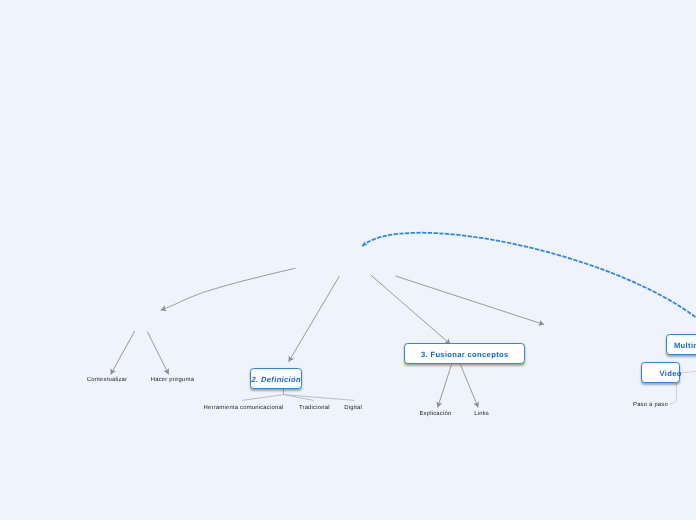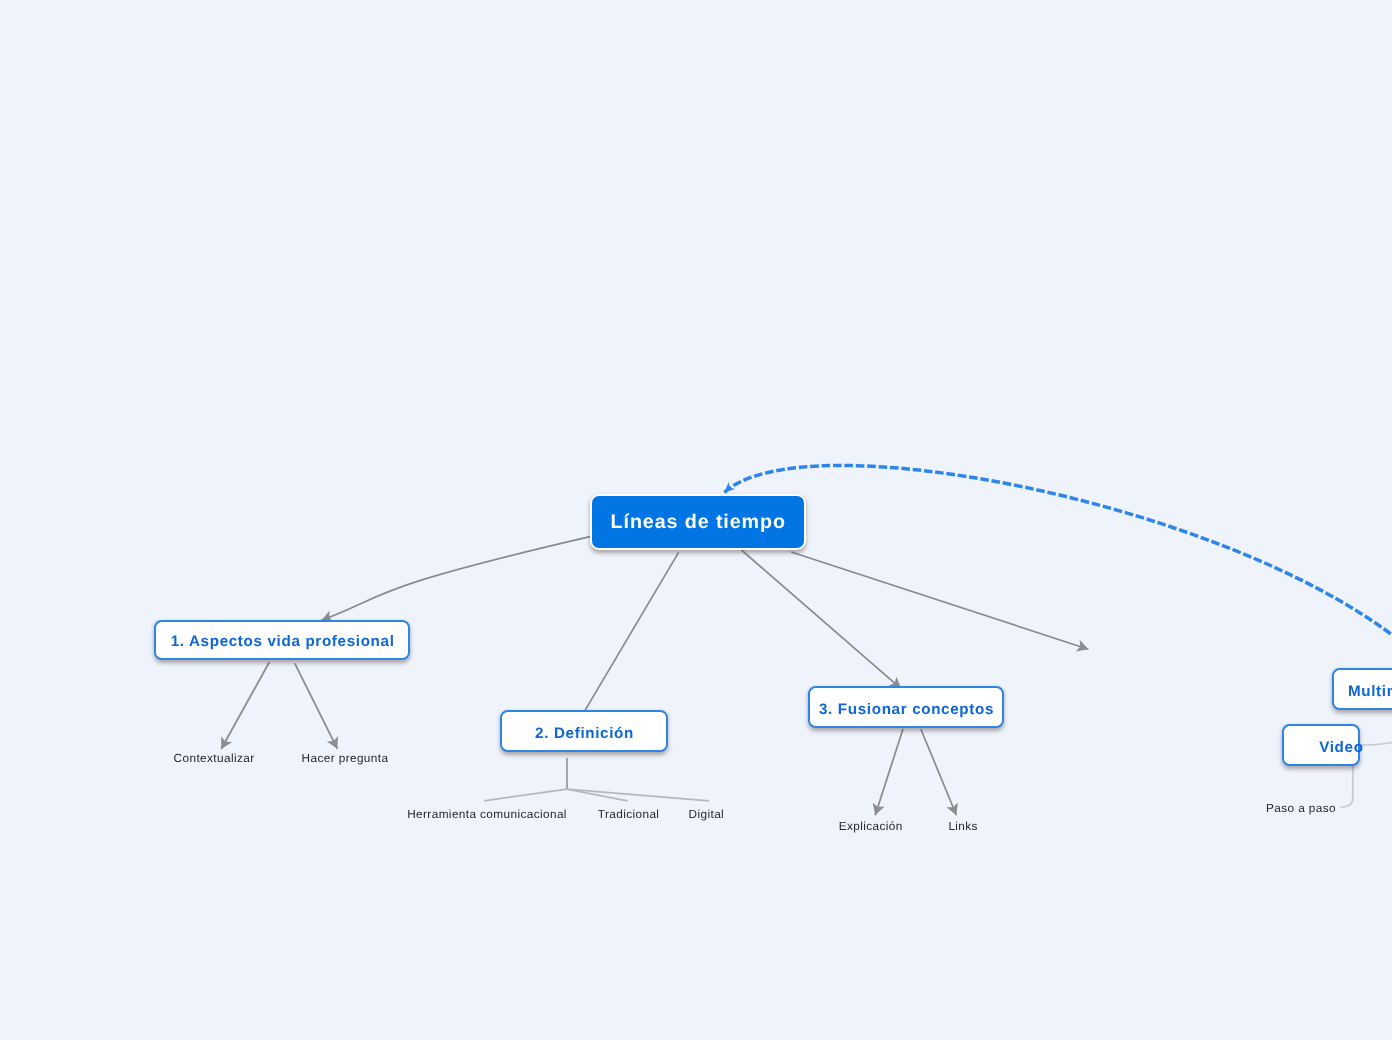--- a/index.html
+++ b/index.html
@@ -54,25 +54,23 @@
     <path d="M451.5,364.5 L437.6,407.6" fill="none" stroke="#8d8d8d" stroke-width="0.9" marker-end="url(#ah)"></path>
     <path d="M460.4,364.5 L478.2,407.6" fill="none" stroke="#8a8a8a" stroke-width="0.85" marker-end="url(#ah)"></path>
 
     <path d="M680,372.6 C686,372.6 691,372.2 699,370.8" fill="none" stroke="#c8cad4" stroke-width="0.9"></path>
 
     <path d="M676.4,382.6 L676.4,398.8 Q676.4,403.6 670.2,403.6" fill="none" stroke="#c8cad4" stroke-width="0.9"></path>
 
     <path d="M362.2,246.2 C401.2,210.1 610.1,250.7 698.6,319.4" fill="none" stroke="#2e86ea" stroke-width="1.75" stroke-dasharray="4.3 1.4" stroke-linecap="butt" marker-start="url(#ahb)"></path>
   </svg>
 
-  <div class="node root" style="left:294.7px;top:246.5px;width:108.4px;height:28.6px;">Líneas de tiempo</div>
 
-  <div class="node branch" style="left:77px;top:309.8px;width:128.3px;height:20.3px;">1. Aspectos vida profesional</div>
-  <div class="node branch" style="left:250.1px;top:355px;width:84px;height:21.1px;">2. Definición</div>
-  <div class="node branch" style="left:404.1px;top:343px;width:98px;height:20.8px;">3. Fusionar conceptos</div>
+  <div class="node branch" style="left:250.1px;top:368px;width:52px;height:21.1px;font-style:italic;">2. Definición</div>
+  <div class="node branch" style="left:404.1px;top:343px;width:121px;height:20.8px;">3. Fusionar conceptos</div>
   <div class="node branch" style="left:665.6px;top:334.1px;width:59.4px;height:20.5px;">Multimedia</div>
   <div class="node branch" style="left:641px;top:362px;width:39.1px;height:20.6px;padding-left:20px;">Video</div>
 
   <div class="leaf" style="left:86.8px;top:377.2px;">Contextualizar</div>
   <div class="leaf" style="left:150.8px;top:377.2px;">Hacer pregunta</div>
   <div class="leaf" style="left:203.6px;top:404.8px;">Herramienta comunicacional</div>
   <div class="leaf" style="left:298.9px;top:404.8px;">Tradicional</div>
   <div class="leaf" style="left:344.3px;top:404.8px;">Digital</div>
   <div class="leaf" style="left:419.4px;top:411.2px;">Explicación</div>
   <div class="leaf" style="left:474.2px;top:411.2px;">Links</div>

